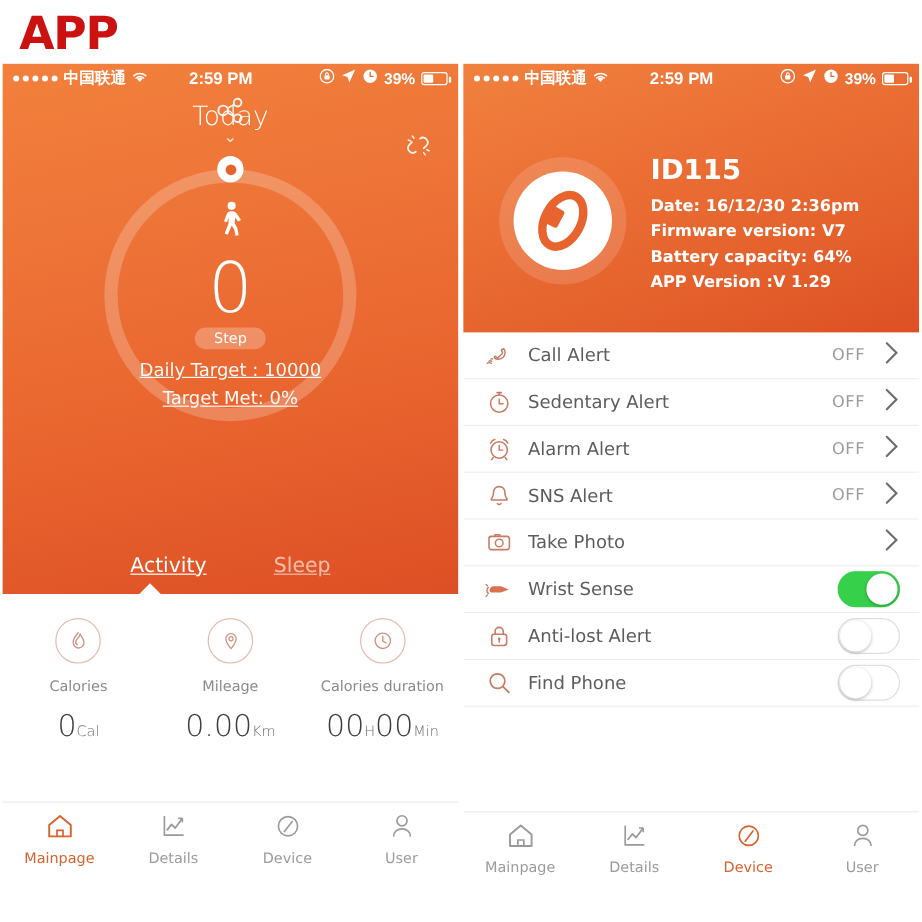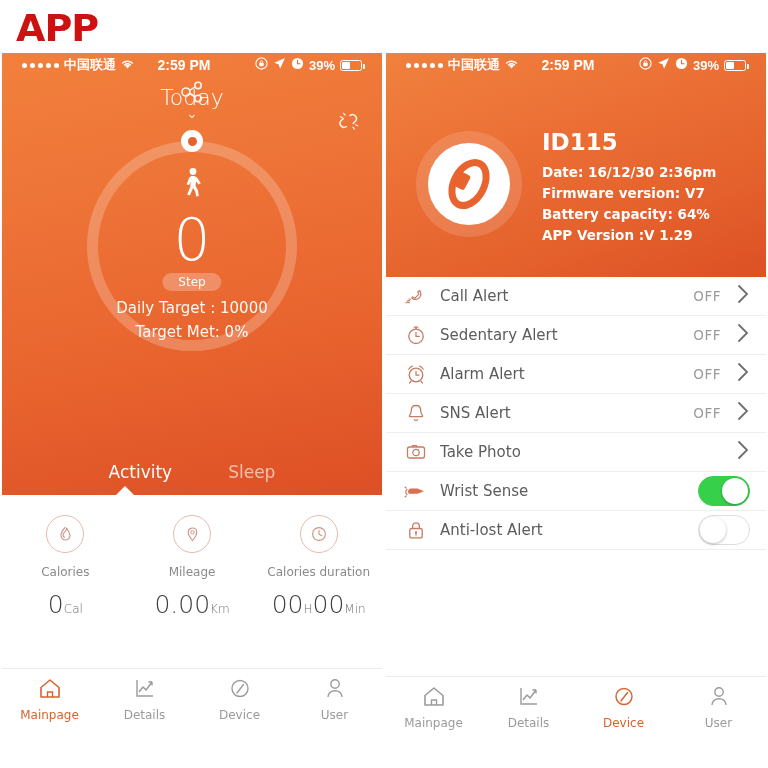--- a/index.html
+++ b/index.html
@@ -19,21 +19,21 @@
 
   
   .phone{ position:absolute; top:53px; width:380px; height:715px; overflow:hidden; background:#fff; }
   .phone-left{ left:2px; }
   .phone-right{ left:386px; }
 
   
   .statusbar{
     height:24px; display:flex; align-items:center;
     color:#fff; font-size:13px; font-weight:600;
-    padding:0 20px;
+    padding:0 9px;
     font-family:"Liberation Sans", sans-serif;
   }
   .sb-dots{ display:flex; gap:3px; align-items:center; margin-right:5px; }
   .sb-dots i{ width:5px; height:5px; border-radius:50%; background:#fff; display:block; }
   .sb-carrier{ font-size:13px; margin-right:4px; font-family:"DejaVu Sans", sans-serif; }
   .sb-wifi{ margin-right:2px; }
   .sb-time{ position:absolute; left:0; right:16px; text-align:center; font-size:14px; pointer-events:none; }
   .sb-right{ margin-left:auto; display:flex; align-items:center; gap:5px; z-index:2; }
   .sb-batt{ width:22px; height:11px; border:1.3px solid #fff; border-radius:2.5px; position:relative; }
   .sb-batt::after{ content:""; position:absolute; right:-3.5px; top:3px; width:2px; height:5px; background:#fff; border-radius:0 1px 1px 0; }
@@ -78,30 +78,31 @@
     position:absolute; left:50%; transform:translateX(-50%); top:132px;
     background:rgba(255,255,255,.26); color:#fff;
     font-size:12px; padding:2px 16px; border-radius:10px;
     font-family:"DejaVu Sans", sans-serif;
   }
   .ring-line{
     position:absolute; left:-30px; right:-30px; text-align:center;
     color:rgba(255,255,255,.96); font-size:15px;
     font-family:"DejaVu Sans", sans-serif;
   }
-  .ring-line.l1{ top:158px; }
-  .ring-line.l2{ top:182px; }
+  .ring-line.l1{ top:158px;text-decoration:underline; }
+  .ring-line.l2{ top:182px;text-decoration:underline; }
 
   .hero-tabs{
     position:absolute; bottom:0; left:0; right:0; height:46px;
     display:flex; align-items:center; justify-content:center; gap:56px;
   }
   .hero-tab{
     color:rgba(255,255,255,.62); font-size:17px;
     font-family:"DejaVu Sans", sans-serif;
+    text-decoration:underline;
   }
   .hero-tab.active{ color:#fff; }
   .tab-arrow{
     position:absolute; bottom:-1px; left:113px;
     width:0; height:0; border-left:10px solid transparent;
     border-right:10px solid transparent; border-bottom:10px solid #fff;
   }
 
   
   .stats{ display:flex; padding:20px 0 0; }
@@ -499,20 +500,32 @@
             <circle cx="11" cy="13.4" r="1.1" fill="#c77b63"></circle>
             <path d="M11 14.4v1.8" stroke="#c77b63" stroke-width="1.2" stroke-linecap="round"></path>
           </svg>
       </span>
       <span class="srow-label">Anti-lost Alert</span>
       <span class="toggle">
           <i></i>
         </span>
     </div>
 
+    <div class="srow">
+      <span class="srow-ico">
+        <svg width="22" height="22" viewBox="0 0 22 22">
+            <circle cx="9.6" cy="9.6" r="6.1" stroke="#c77b63" stroke-width="1.4" fill="none"></circle>
+            <path d="M14.2 14.2 19 19" stroke="#c77b63" stroke-width="1.5" stroke-linecap="round"></path>
+          </svg>
+      </span>
+      <span class="srow-label">Find Phone</span>
+      <span class="toggle">
+          <i></i>
+        </span>
+    </div>
   </div>
 
   <div class="tabbar tb-right">
     <div class="tabitem">
       <span><svg width="24" height="23" viewBox="0 0 24 23">
             <path d="M3 10.5 12 3l9 7.5V20H3z" stroke="#9b9b9b" stroke-width="1.6" fill="none" stroke-linejoin="round"></path>
             <path d="M9.5 20v-5h5v5" stroke="#9b9b9b" stroke-width="1.4" fill="none"></path>
           </svg></span>
       <span>Mainpage</span>
     </div>

